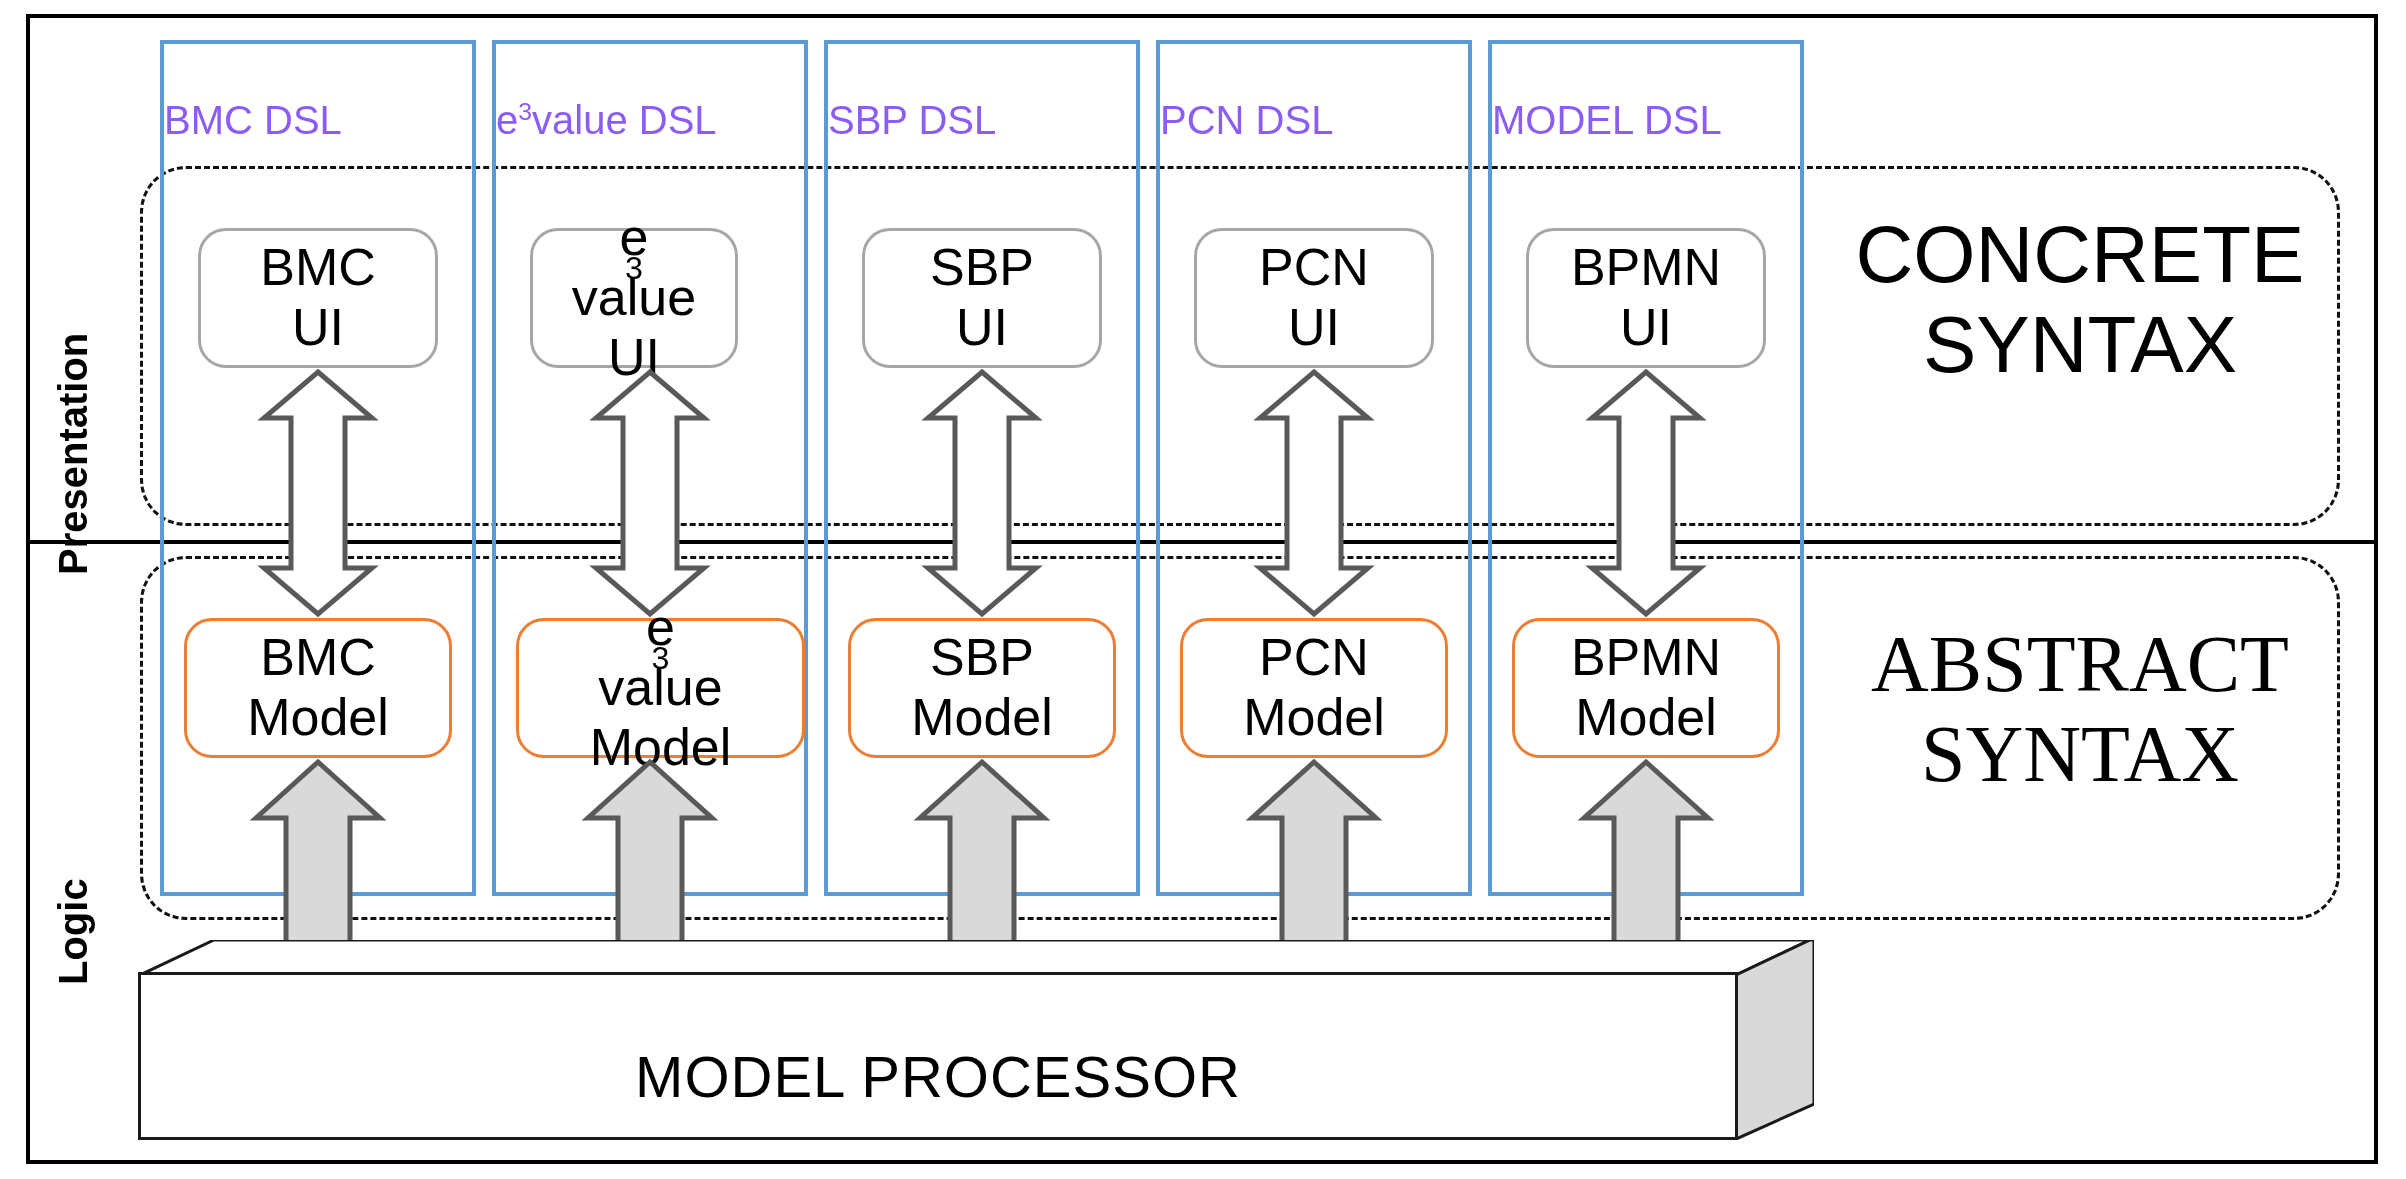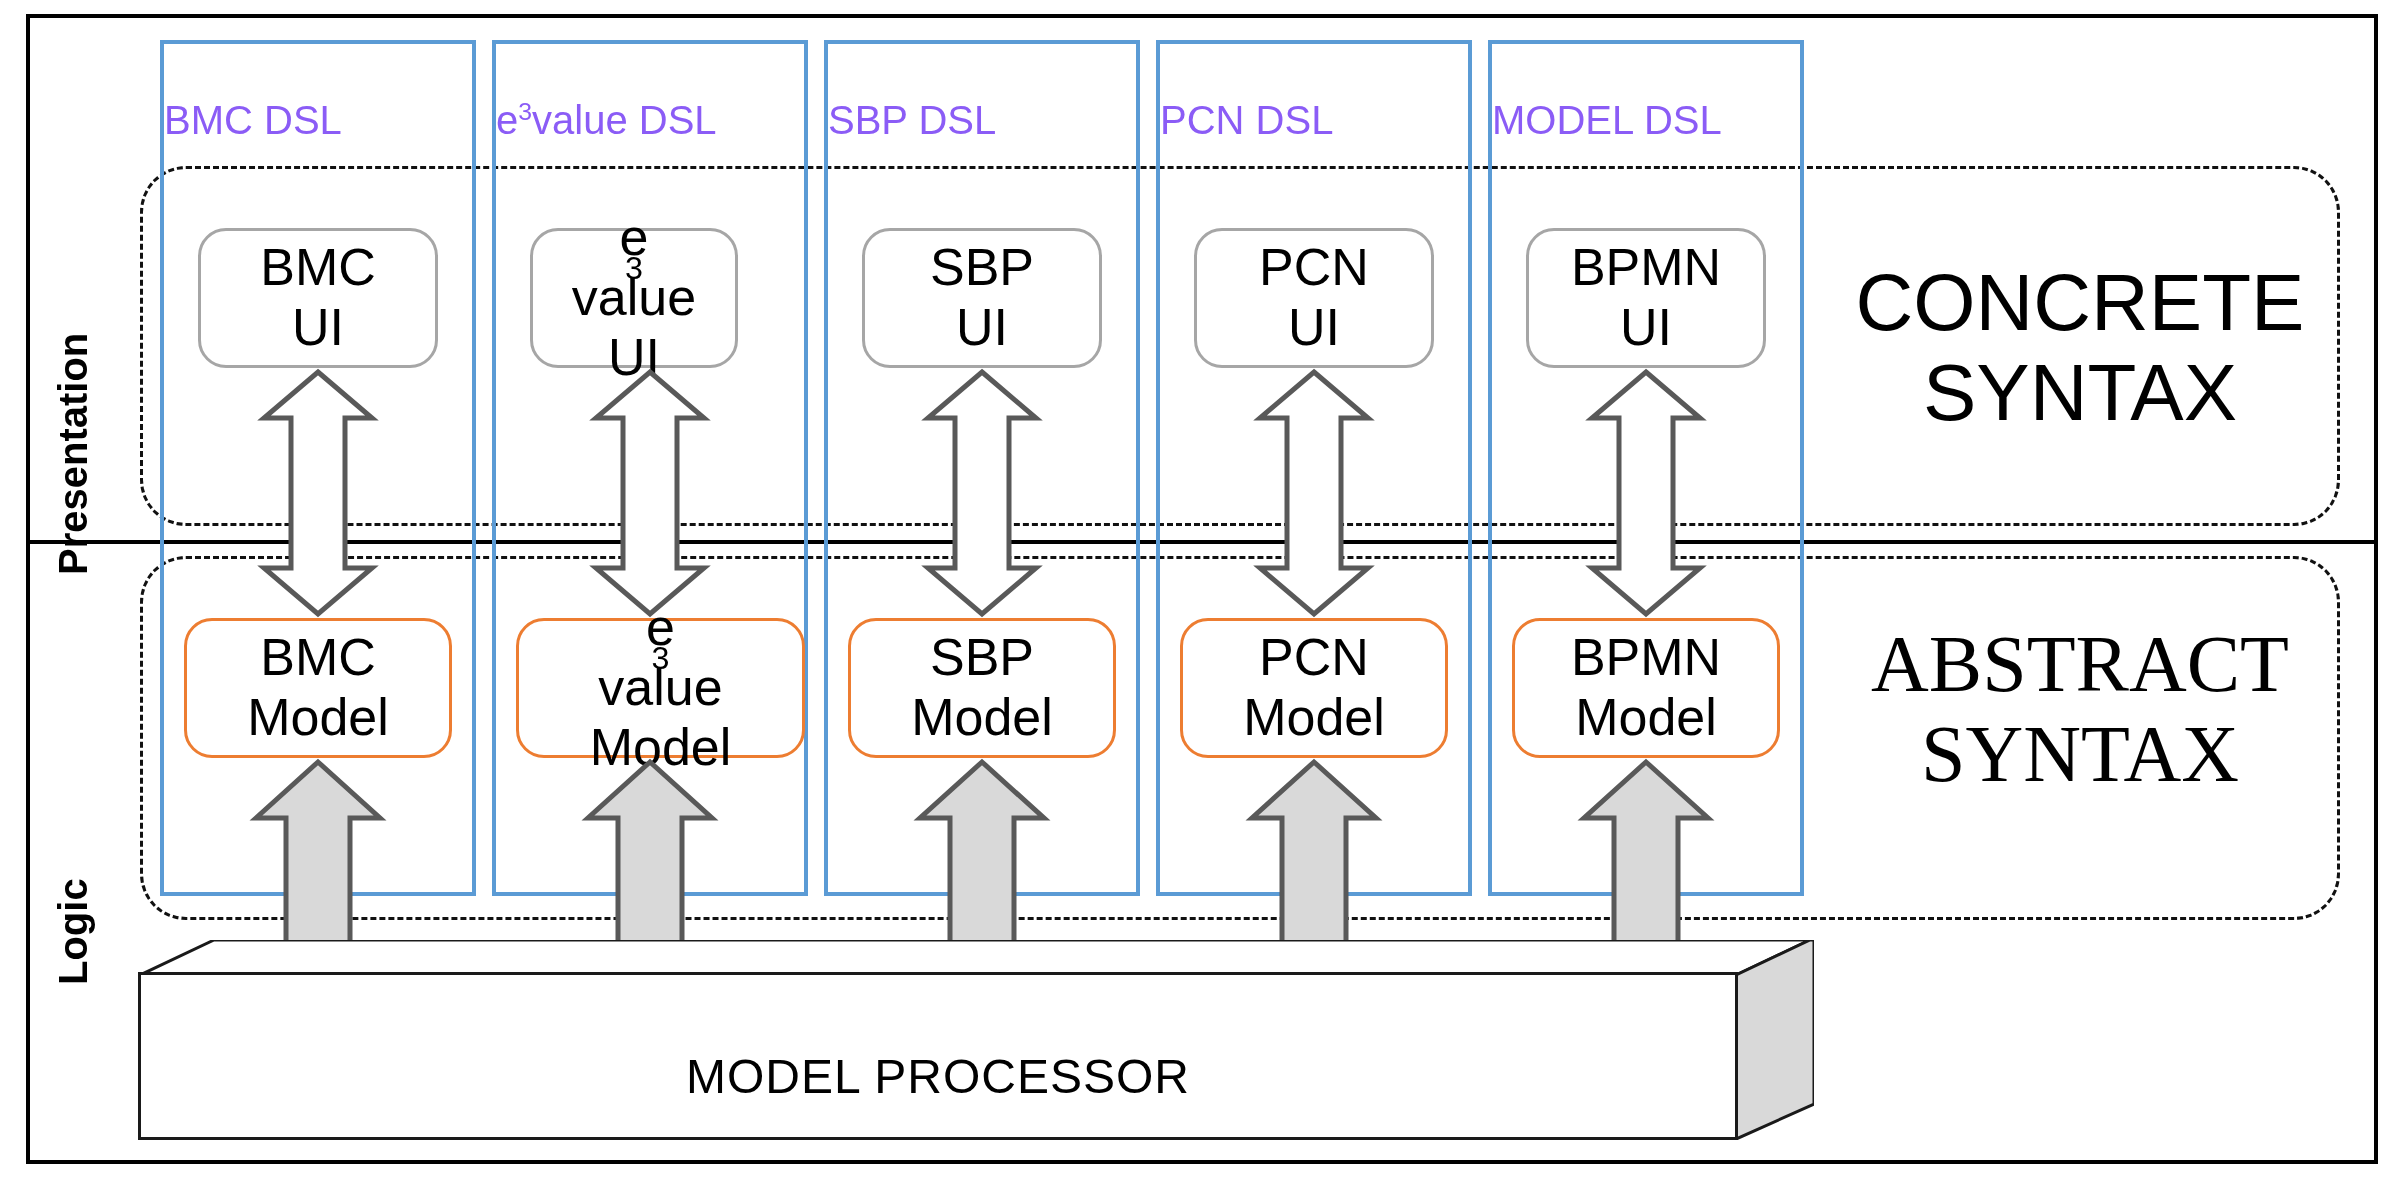--- a/index.html
+++ b/index.html
@@ -43,21 +43,21 @@
   #region-abstract{ left:140px; top:556px; width:2200px; height:364px; }
 
   .syntax-text{
     position:absolute;
     font-size:80px;
     line-height:1.12;
     text-align:center;
     color:#000;
     white-space:pre-line;
   }
-  #text-concrete{ left:1835px; top:210px; width:490px;margin-top:48px; }
+  #text-concrete{ left:1835px; top:210px; width:490px; }
   #text-abstract{ left:1835px; top:620px; width:490px;font-family:Liberation Serif, serif; }
 
   
   .dsl-column{
     position:absolute;
     top:40px;
     height:856px;
     border:4px solid #5B9BD5;
     box-sizing:border-box;
     background:transparent;
@@ -96,21 +96,21 @@
     top:940px;
     width:1672px;
     height:200px;
   }
   #processor .front{
     position:absolute; left:0; top:32px; width:1600px; height:168px;
     border:3px solid #1a1a1a; background:#fff; box-sizing:border-box;
     display:flex; align-items:center; justify-content:center;
   }
   #processor .proc-text{
-    font-size:48px; color:#000; letter-spacing:1px;margin-top:40px;
+    font-size:58px; color:#000; letter-spacing:1px;margin-top:40px;
   }
   #processor .top-face{
     position:absolute; left:0; top:0; width:1672px; height:36px;
   }
   #processor .side-face{
     position:absolute; left:1596px; top:0; width:80px; height:200px;
   }
 
   
   sup{ font-size:0.62em; vertical-align:super; line-height:0; }

